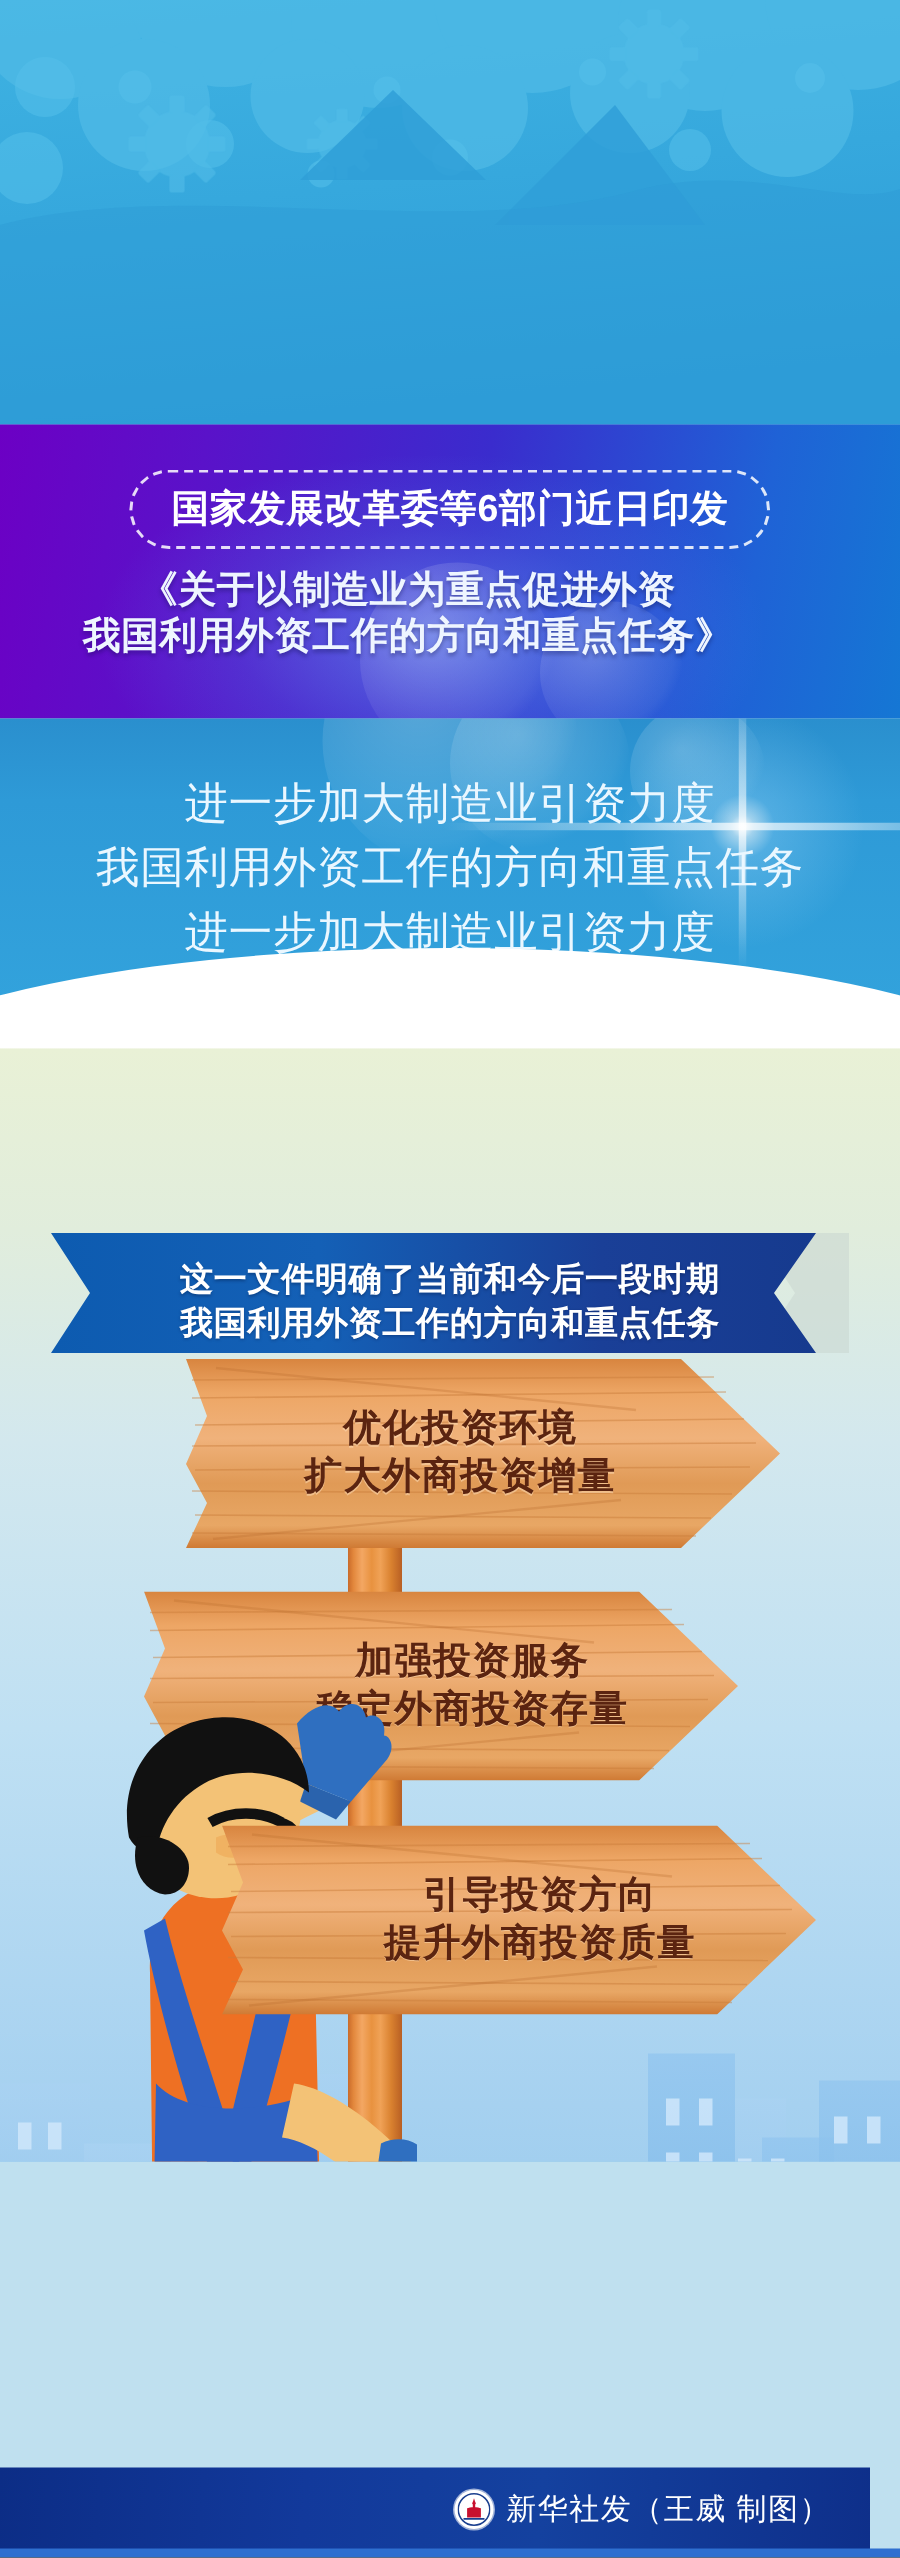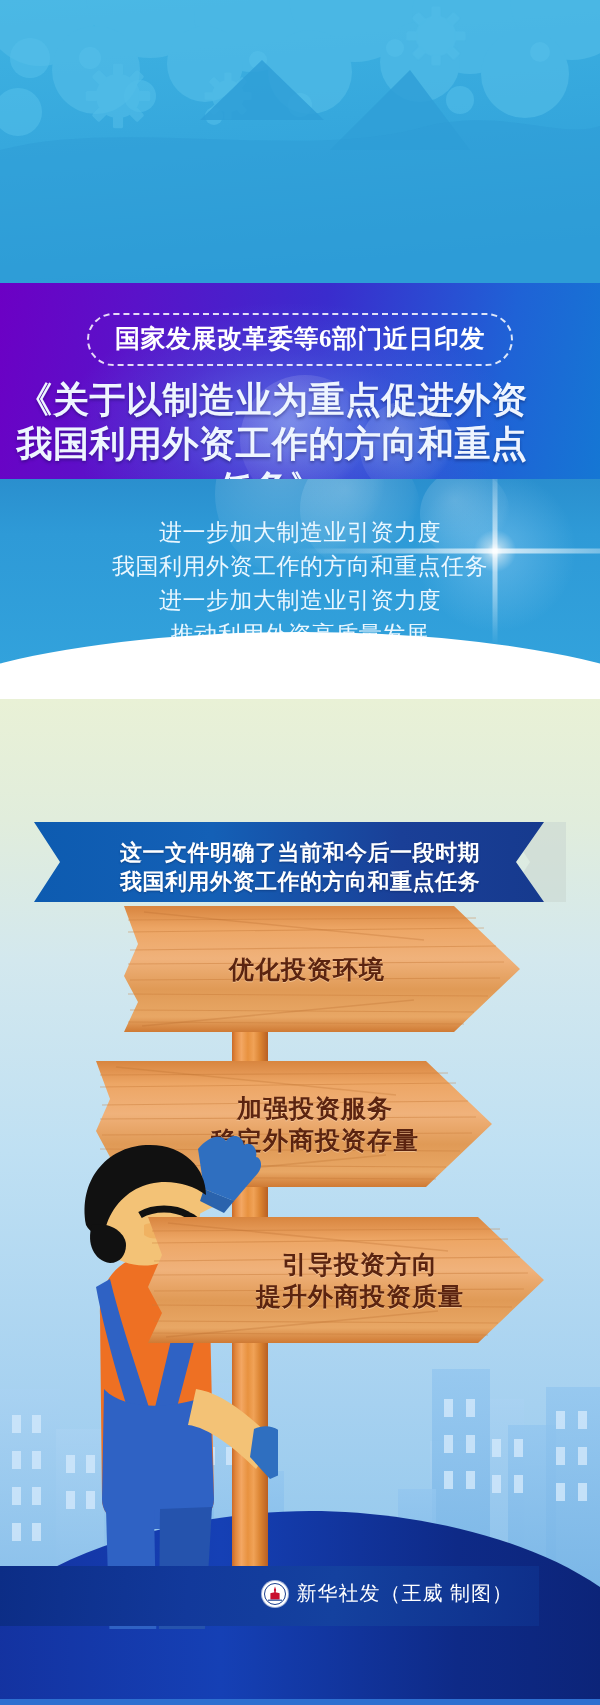--- a/index.html
+++ b/index.html
@@ -76,29 +76,28 @@
     left: 50%; top: 30px;
     transform: translateX(-50%);
     border: 2px dashed rgba(255,255,255,0.85);
     border-radius: 30px;
     padding: 7px 26px 9px 26px;
     color: #ffffff;
     font-size: 25px;
     font-weight: bold;
     letter-spacing: 0.5px;
     white-space: nowrap;
-    font-family: Liberation Serif, serif;
   }
   .doc-title {
     position: absolute;
     left: 0; top: 95px;
     width: 544px;
     text-align: center;
     color: #eef5ff;
-    font-size: 36px;
+    font-size: 25px;
     font-weight: bold;
     line-height: 1.23;
     letter-spacing: 0.5px;
     text-shadow: 0 2px 3px rgba(10,10,60,0.35);
   }
 
   
   .bullets-sec {
     position: absolute;
     left: 0; top: 479px;
@@ -129,38 +128,38 @@
   .bubble-soft {
     position:absolute; border-radius:50%;
     background: radial-gradient(circle at 38% 34%, rgba(255,255,255,0.22), rgba(255,255,255,0.05) 62%, rgba(255,255,255,0) 70%);
   }
   .bullets {
     position: absolute;
     left: 0; top: 36px;
     width: 600px;
     text-align: center;
     color: #eaf7ff;
-    font-size: 23px;
+    font-size: 29px;
     line-height: 1.48;
     letter-spacing: 0.5px;
   }
   .bullets div { white-space: nowrap; }
 
   
   .arc {
     position:absolute; left:-120px; top:632px;
     width: 840px; height: 210px;
     border-radius: 50%;
     background: #ffffff;
   }
 
   
   .scene {
     position:absolute; left:0; top:699px;
-    width:600px; height:1006px;
+    width:600px; height:742px;
     overflow:hidden;
     background: linear-gradient(180deg, #e8f0d6 0%, #e4eedd 9%, #d8eae8 18%, #cfe7ef 27%, #c6e3f2 38%, #bcdff4 50%, #b2d9f3 60%, #a9d3f0 70%, #9ccdee 80%, #8fc6ec 92%, #86c1ea 100%);
   }
   .sky-fill {
     position:absolute; left:0; top:0; width:600px; height:1006px;
   }
 
   
   .banner {
     position:absolute; left:34px; top:123px;
@@ -180,36 +179,36 @@
     position:absolute; left:232px; top:222px;
     width:36px; height:690px;
     background: linear-gradient(90deg,#c96a2a 0%,#e2873c 10%,#f3a763 26%,#e8923f 44%,#f0a257 60%,#d9812f 80%,#b85f24 100%);
   }
   .post-top {
     position:absolute; left:233px; top:222px;
     width:34px; height:36px;
     background: linear-gradient(90deg,#d07431 0%,#ef9f55 22%,#f7b778 44%,#e99345 66%,#c2661f 100%);
   }
 
-  .sign { position:absolute; }
+  .sign { position:absolute;font-family:Liberation Serif, serif; }
   .sign-label {
     position:absolute; left:0; top:0; width:100%; height:100%;
     display:flex; flex-direction:column; align-items:center; justify-content:center;
     color:#5b2410; font-size:25px; font-weight:bold; line-height:1.28;
     letter-spacing:1px;
     text-shadow: 0 1px 0 rgba(255,225,190,0.5);
     padding-right: 30px;
     box-sizing: border-box;
   }
   .sign-label div { white-space: nowrap; }
 
   
   .footer {
-    position:absolute; left:0; top:1566px;
-    width:539px; height:60px;
+    position:absolute; left:0; top:1645px;
+    width:580px; height:60px;
     background: linear-gradient(95deg,#0c2d86 0%,#12399b 35%,#14419f 62%,#0e2f8a 100%);
   }
   .footer-inner {
     position:absolute; right:26px; top:14px;
     display:flex; align-items:center; gap:8px;
   }
   .xh-logo {
     width:26px; height:26px; border-radius:50%;
     background:#ffffff;
     display:flex; align-items:center; justify-content:center;
@@ -476,20 +475,21 @@
           <path d="M6 104 L350 106"></path>
             <path d="M4 116 L340 118"></path>
         </g>
         <g stroke="#b86a2c" stroke-width="1.6" opacity="0.28" fill="none">
           <path d="M20 6 L300 34"></path>
             <path d="M18 120 L290 94"></path>
         </g>
       </svg>
       <div class="sign-label">
         <div>优化投资环境</div>
+        <div>扩大外商投资增量</div>
       </div>
     </div>
 
     <div class="sign" style="left:96px;top:362px;width:396px;height:126px;">
       <svg viewBox="0 0 396 126" preserveAspectRatio="none" style="position:absolute;left:0;top:0;width:396px;height:126px;">
         <defs>
           <linearGradient id="wood2" x1="0" y1="0" x2="0" y2="1">
             <stop offset="0%" stop-color="#d8853f"></stop>
             <stop offset="18%" stop-color="#eda665"></stop>
             <stop offset="42%" stop-color="#f0b27b"></stop>

